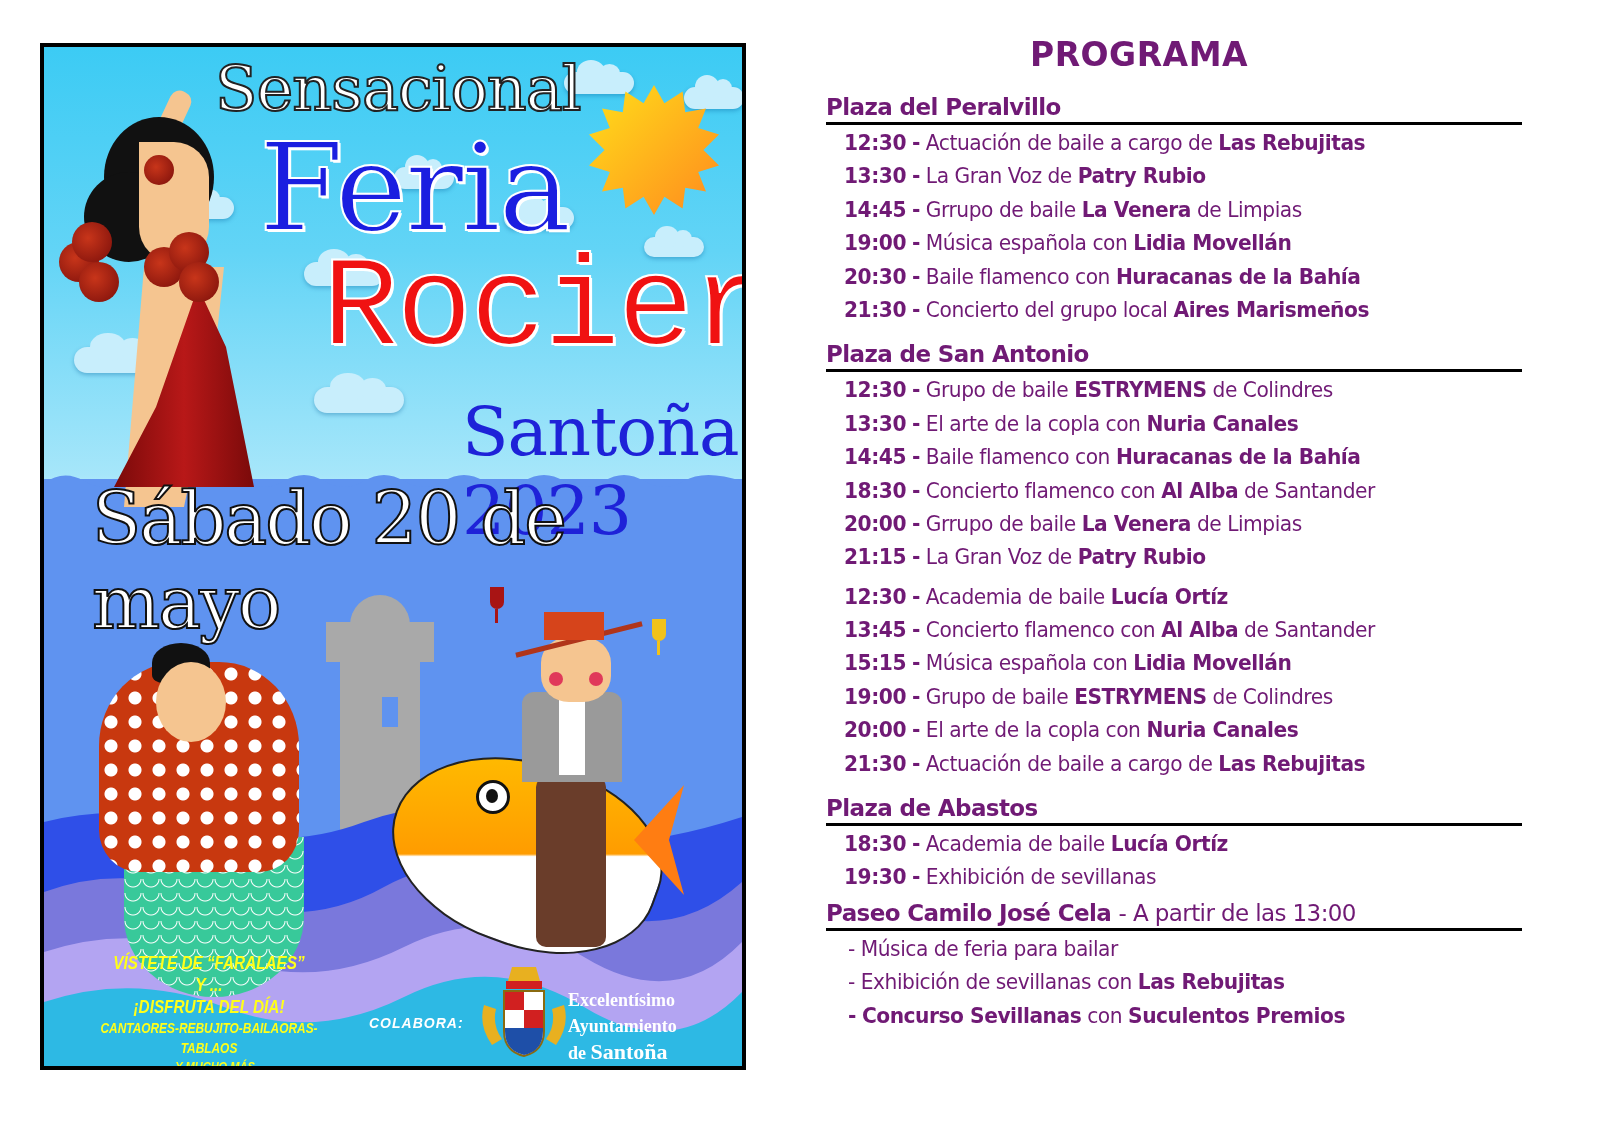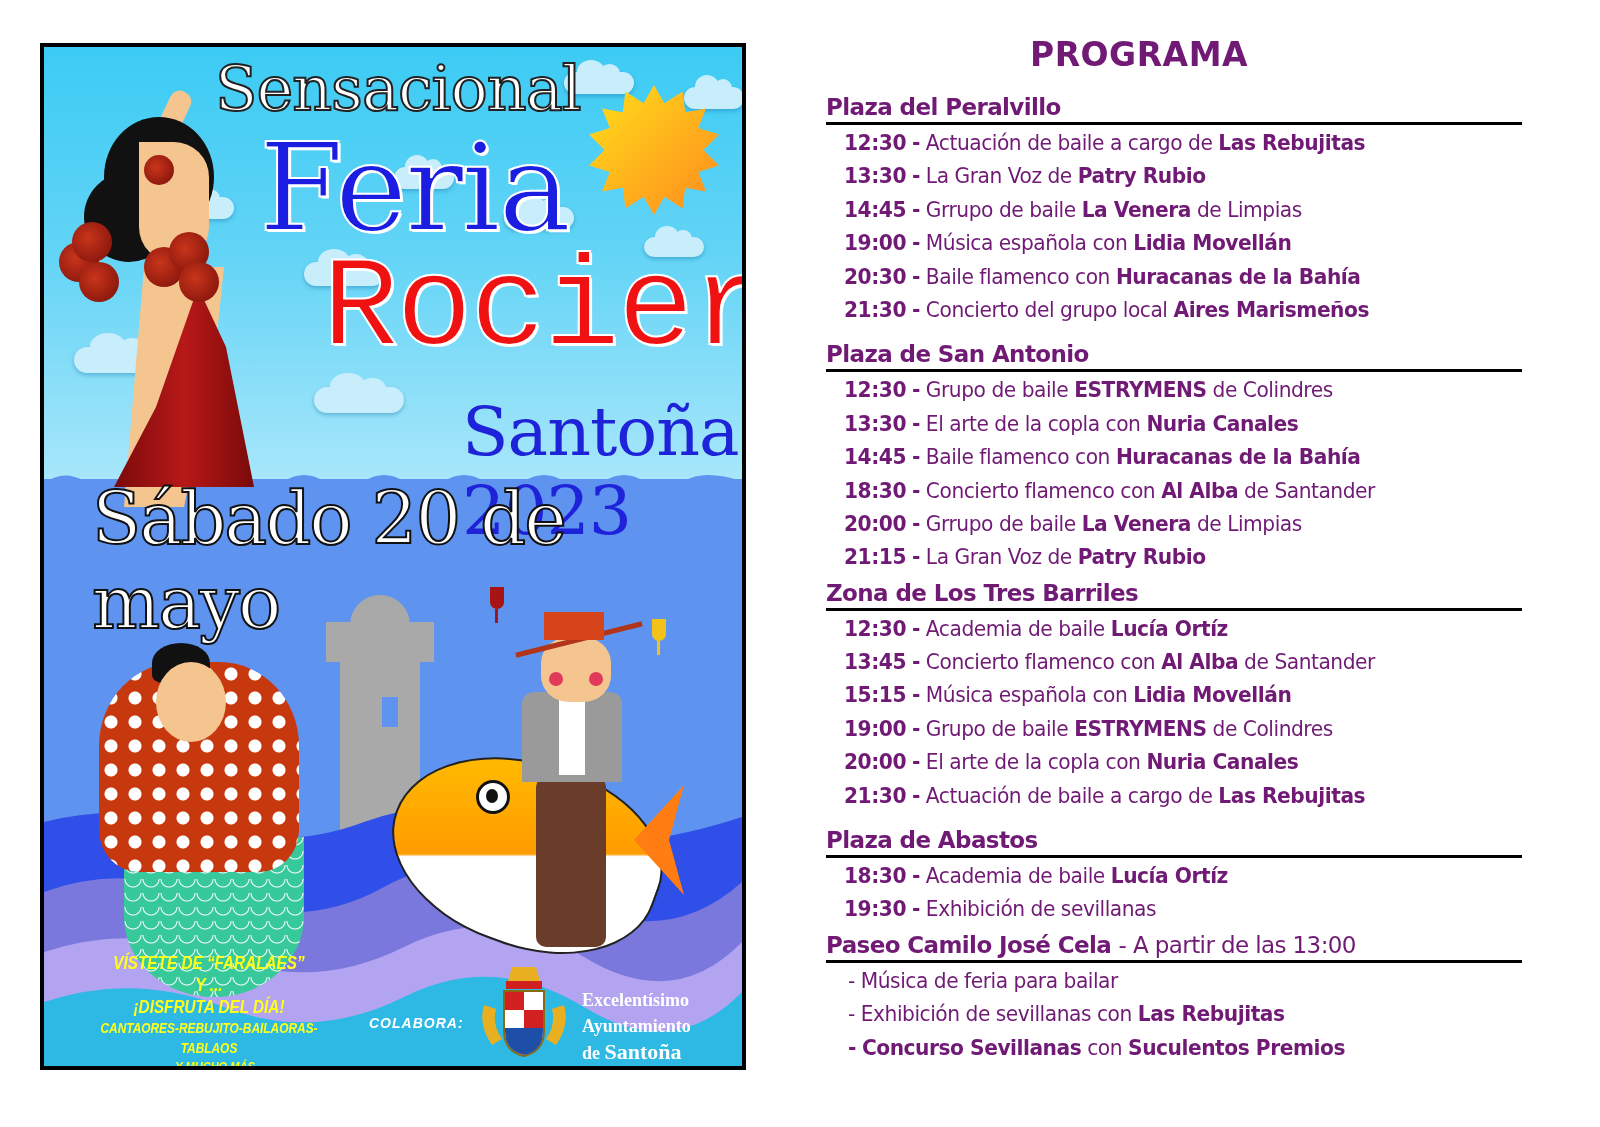--- a/index.html
+++ b/index.html
@@ -70,21 +70,21 @@
 
   .promo { position:absolute; left:10px; top:905px; width:310px; text-align:center; color:#ffff1a; font-family:"Liberation Sans", sans-serif;
            font-weight:bold; font-style:italic; transform:scaleX(.85); transform-origin:center; }
   .promo .l1 { font-size:18px; line-height:22px; }
   .promo .l3 { font-size:18px; line-height:22px; }
   .promo .l4 { font-size:14px; line-height:20px; }
   .promo .l5 { font-size:13px; line-height:18px; }
   .colabora { position:absolute; left:325px; top:968px; font-family:"Liberation Sans", sans-serif; font-weight:bold; font-style:italic;
               font-size:14px; color:#fff; letter-spacing:1px; }
   .crest { position:absolute; left:430px; top:918px; width:100px; height:95px; }
-  .ayto { position:absolute; left:538px; top:940px; font-family:"Liberation Serif", serif; font-weight:bold; color:#fff; font-size:18px; line-height:26px; }
+  .ayto { position:absolute; left:524px; top:940px; font-family:"Liberation Serif", serif; font-weight:bold; color:#fff; font-size:18px; line-height:26px; }
   .ayto .big { font-size:22px; }
 
   
   .prog { position:absolute; left:826px; top:30px; width:696px; font-family:"DejaVu Sans", sans-serif; color:#701a75; }
   .prog-title { text-align:center; font-weight:bold; font-size:33px; letter-spacing:0.5px; margin-left:-70px; height:64px; line-height:50px; }
   .venue { font-weight:bold; font-size:23px; letter-spacing:-0.6px; border-bottom:3px solid #000; line-height:26px; height:28px; margin-bottom:1px; }
   .venue .extra { font-weight:normal; }
   .ev { margin-left:18px; font-size:21.5px; line-height:33.4px; height:33.4px; letter-spacing:-0.5px; white-space:nowrap; transform:scaleX(.94); transform-origin:left; }
   .ev b { font-weight:bold; }
   .ev .time { font-weight:bold; }
@@ -206,21 +206,20 @@
 
   <div class="venue">Plaza de San Antonio</div>
   <div class="ev"><span class="time">12:30</span> <b>-</b> <span>Grupo de baile</span> <b>ESTRYMENS</b> <span>de Colindres</span></div>
   <div class="ev"><span class="time">13:30</span> <b>-</b> <span>El arte de la copla con</span> <b>Nuria Canales</b></div>
   <div class="ev"><span class="time">14:45</span> <b>-</b> <span>Baile flamenco con</span> <b>Huracanas de la Bahía</b></div>
   <div class="ev"><span class="time">18:30</span> <b>-</b> <span>Concierto flamenco con</span> <b>Al Alba</b> <span>de Santander</span></div>
   <div class="ev"><span class="time">20:00</span> <b>-</b> <span>Grrupo de baile</span> <b>La Venera</b> <span>de Limpias</span></div>
   <div class="ev"><span class="time">21:15</span> <b>-</b> <span>La Gran Voz de</span> <b>Patry Rubio</b></div>
   <div class="sec-gap-s"></div>
 
-  <div class="venue">Zona de Los Tres Barriles</div>
   <div class="ev"><span class="time">12:30</span> <b>-</b> <span>Academia de baile</span> <b>Lucía Ortíz</b></div>
   <div class="ev"><span class="time">13:45</span> <b>-</b> <span>Concierto flamenco con</span> <b>Al Alba</b> <span>de Santander</span></div>
   <div class="ev"><span class="time">15:15</span> <b>-</b> <span>Música española con</span> <b>Lidia Movellán</b></div>
   <div class="ev"><span class="time">19:00</span> <b>-</b> <span>Grupo de baile</span> <b>ESTRYMENS</b> <span>de Colindres</span></div>
   <div class="ev"><span class="time">20:00</span> <b>-</b> <span>El arte de la copla con</span> <b>Nuria Canales</b></div>
   <div class="ev"><span class="time">21:30</span> <b>-</b> <span>Actuación de baile a cargo de</span> <b>Las Rebujitas</b></div>
   <div class="sec-gap"></div>
 
   <div class="venue">Plaza de Abastos</div>
   <div class="ev"><span class="time">18:30</span> <b>-</b> <span>Academia de baile</span> <b>Lucía Ortíz</b></div>

